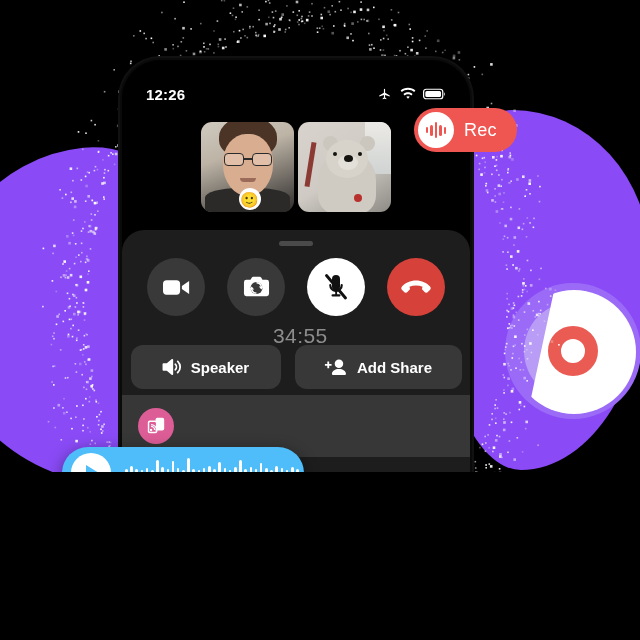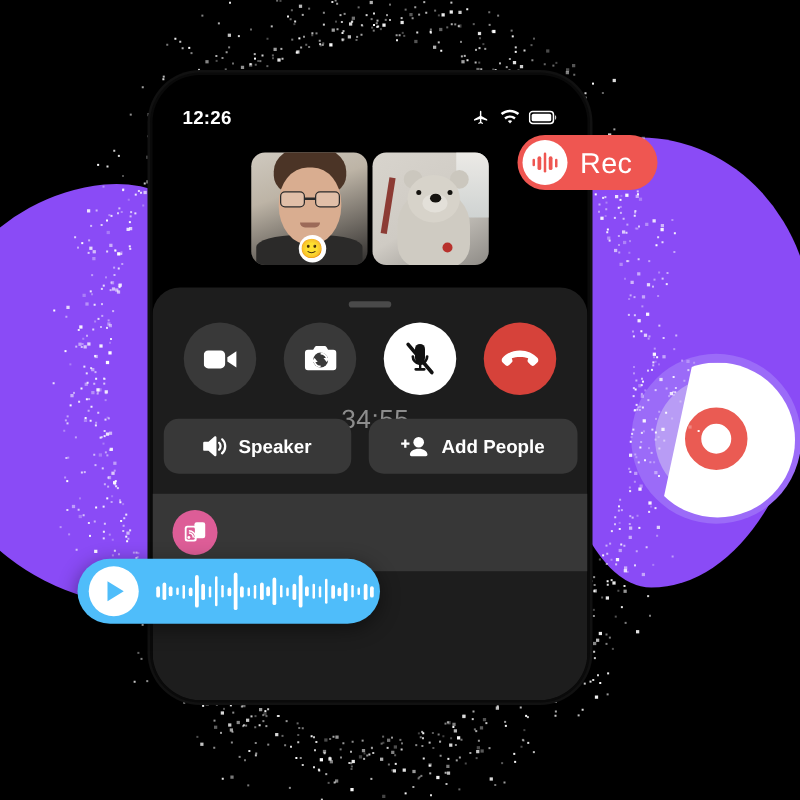--- a/index.html
+++ b/index.html
@@ -2,21 +2,21 @@
 <html><head>
 <meta charset="utf-8">
 <style>
   * { margin:0; padding:0; box-sizing:border-box; }
   html, body {
     width:640px; height:640px;
     background:#000;
     font-family:"Liberation Sans", sans-serif;
     overflow:hidden;
   }
-  #stage { position:relative; width:640px; height:640px; background:#000; overflow:hidden; }
+  #stage { position:relative; width:640px; height:472px; background:#000; overflow:hidden; }
 
   
   .blob-left {
     position:absolute; left:-60px; top:150px;
     width:260px; height:340px;
     background:#8a4bf6;
     border-radius:62% 38% 30% 70% / 48% 30% 70% 52%;
     transform:rotate(-6deg);
   }
   .blob-right {
@@ -133,21 +133,21 @@
   .rec-badge {
     position:absolute; left:414px; top:108px;
     height:44px; padding:0 20px 0 4px;
     background:#ef5651; border-radius:999px;
     display:flex; align-items:center; gap:10px;
   }
   .rec-circle {
     width:36px; height:36px; border-radius:50%; background:#fff;
     display:flex; align-items:center; justify-content:center;
   }
-  .rec-label { color:#fff; font-size:23px; font-weight:400; letter-spacing:.3px; }
+  .rec-label { color:#fff; font-size:18px; font-weight:400; letter-spacing:.3px; }
   .wave-red { display:flex; align-items:center; gap:2px; height:18px; }
   .wave-red i { display:block; width:2.4px; background:#ef5651; border-radius:2px; }
 
   
   .panel {
     position:absolute; left:0; top:170px; width:348px; height:330px;
     background:#1d1d1d;
     border-radius:22px 22px 0 0;
   }
   .grab {
@@ -165,21 +165,21 @@
   .ctrl {
     width:58px; height:58px; border-radius:50%;
     display:flex; align-items:center; justify-content:center;
     position:relative; z-index:2;
   }
   .ctrl.dark { background:#393939; }
   .ctrl.light { background:#ffffff; }
   .ctrl.danger { background:#d6423a; }
 
   .pill-row {
-    position:absolute; left:0; top:105px; width:348px;
+    position:absolute; left:0; top:115px; width:348px;
     display:flex; justify-content:center; gap:14px;
   }
   .pill {
     height:44px; border-radius:12px; background:#383838;
     display:flex; align-items:center; justify-content:center; gap:9px;
     padding:0 18px;
   }
   .pill-w1 { min-width:150px; }
   .pill-w2 { min-width:167px; }
   .pill span { color:#fff; font-size:15px; font-weight:700; }
@@ -1584,21 +1584,21 @@
           </svg>
           <span>Speaker</span>
         </div>
 
         <div class="pill pill-w2">
           <svg width="24" height="19" viewBox="0 0 26 20" fill="#fff">
             <path d="M5.6 6.2V3.6h-2v2.6H1v2h2.6v2.6h2V8.2h2.6v-2z"></path>
             <circle cx="16.2" cy="6" r="4.6"></circle>
             <path d="M16.2 11.6c-4.2 0-7.6 2.3-7.6 5.1 0 .8.6 1.4 1.4 1.4h12.4c.8 0 1.4-.6 1.4-1.4 0-2.8-3.4-5.1-7.6-5.1z"></path>
           </svg>
-          <span>Add People</span>
+          <span>Add Share</span>
         </div>
       </div>
 
       <div class="share-row">
         <div class="share-icon">
           <svg width="20" height="20" viewBox="0 0 22 22" fill="#fff">
             <rect x="10.5" y="2" width="9.5" height="14" rx="2"></rect>
             <rect x="2" y="5" width="10.5" height="14" rx="2.2" fill="#fff"></rect>
             <rect x="3.6" y="6.6" width="7.3" height="10.8" rx="1.3" fill="#dd5d97"></rect>
             <circle cx="5.6" cy="15.4" r="1.3" fill="#fff"></circle>

